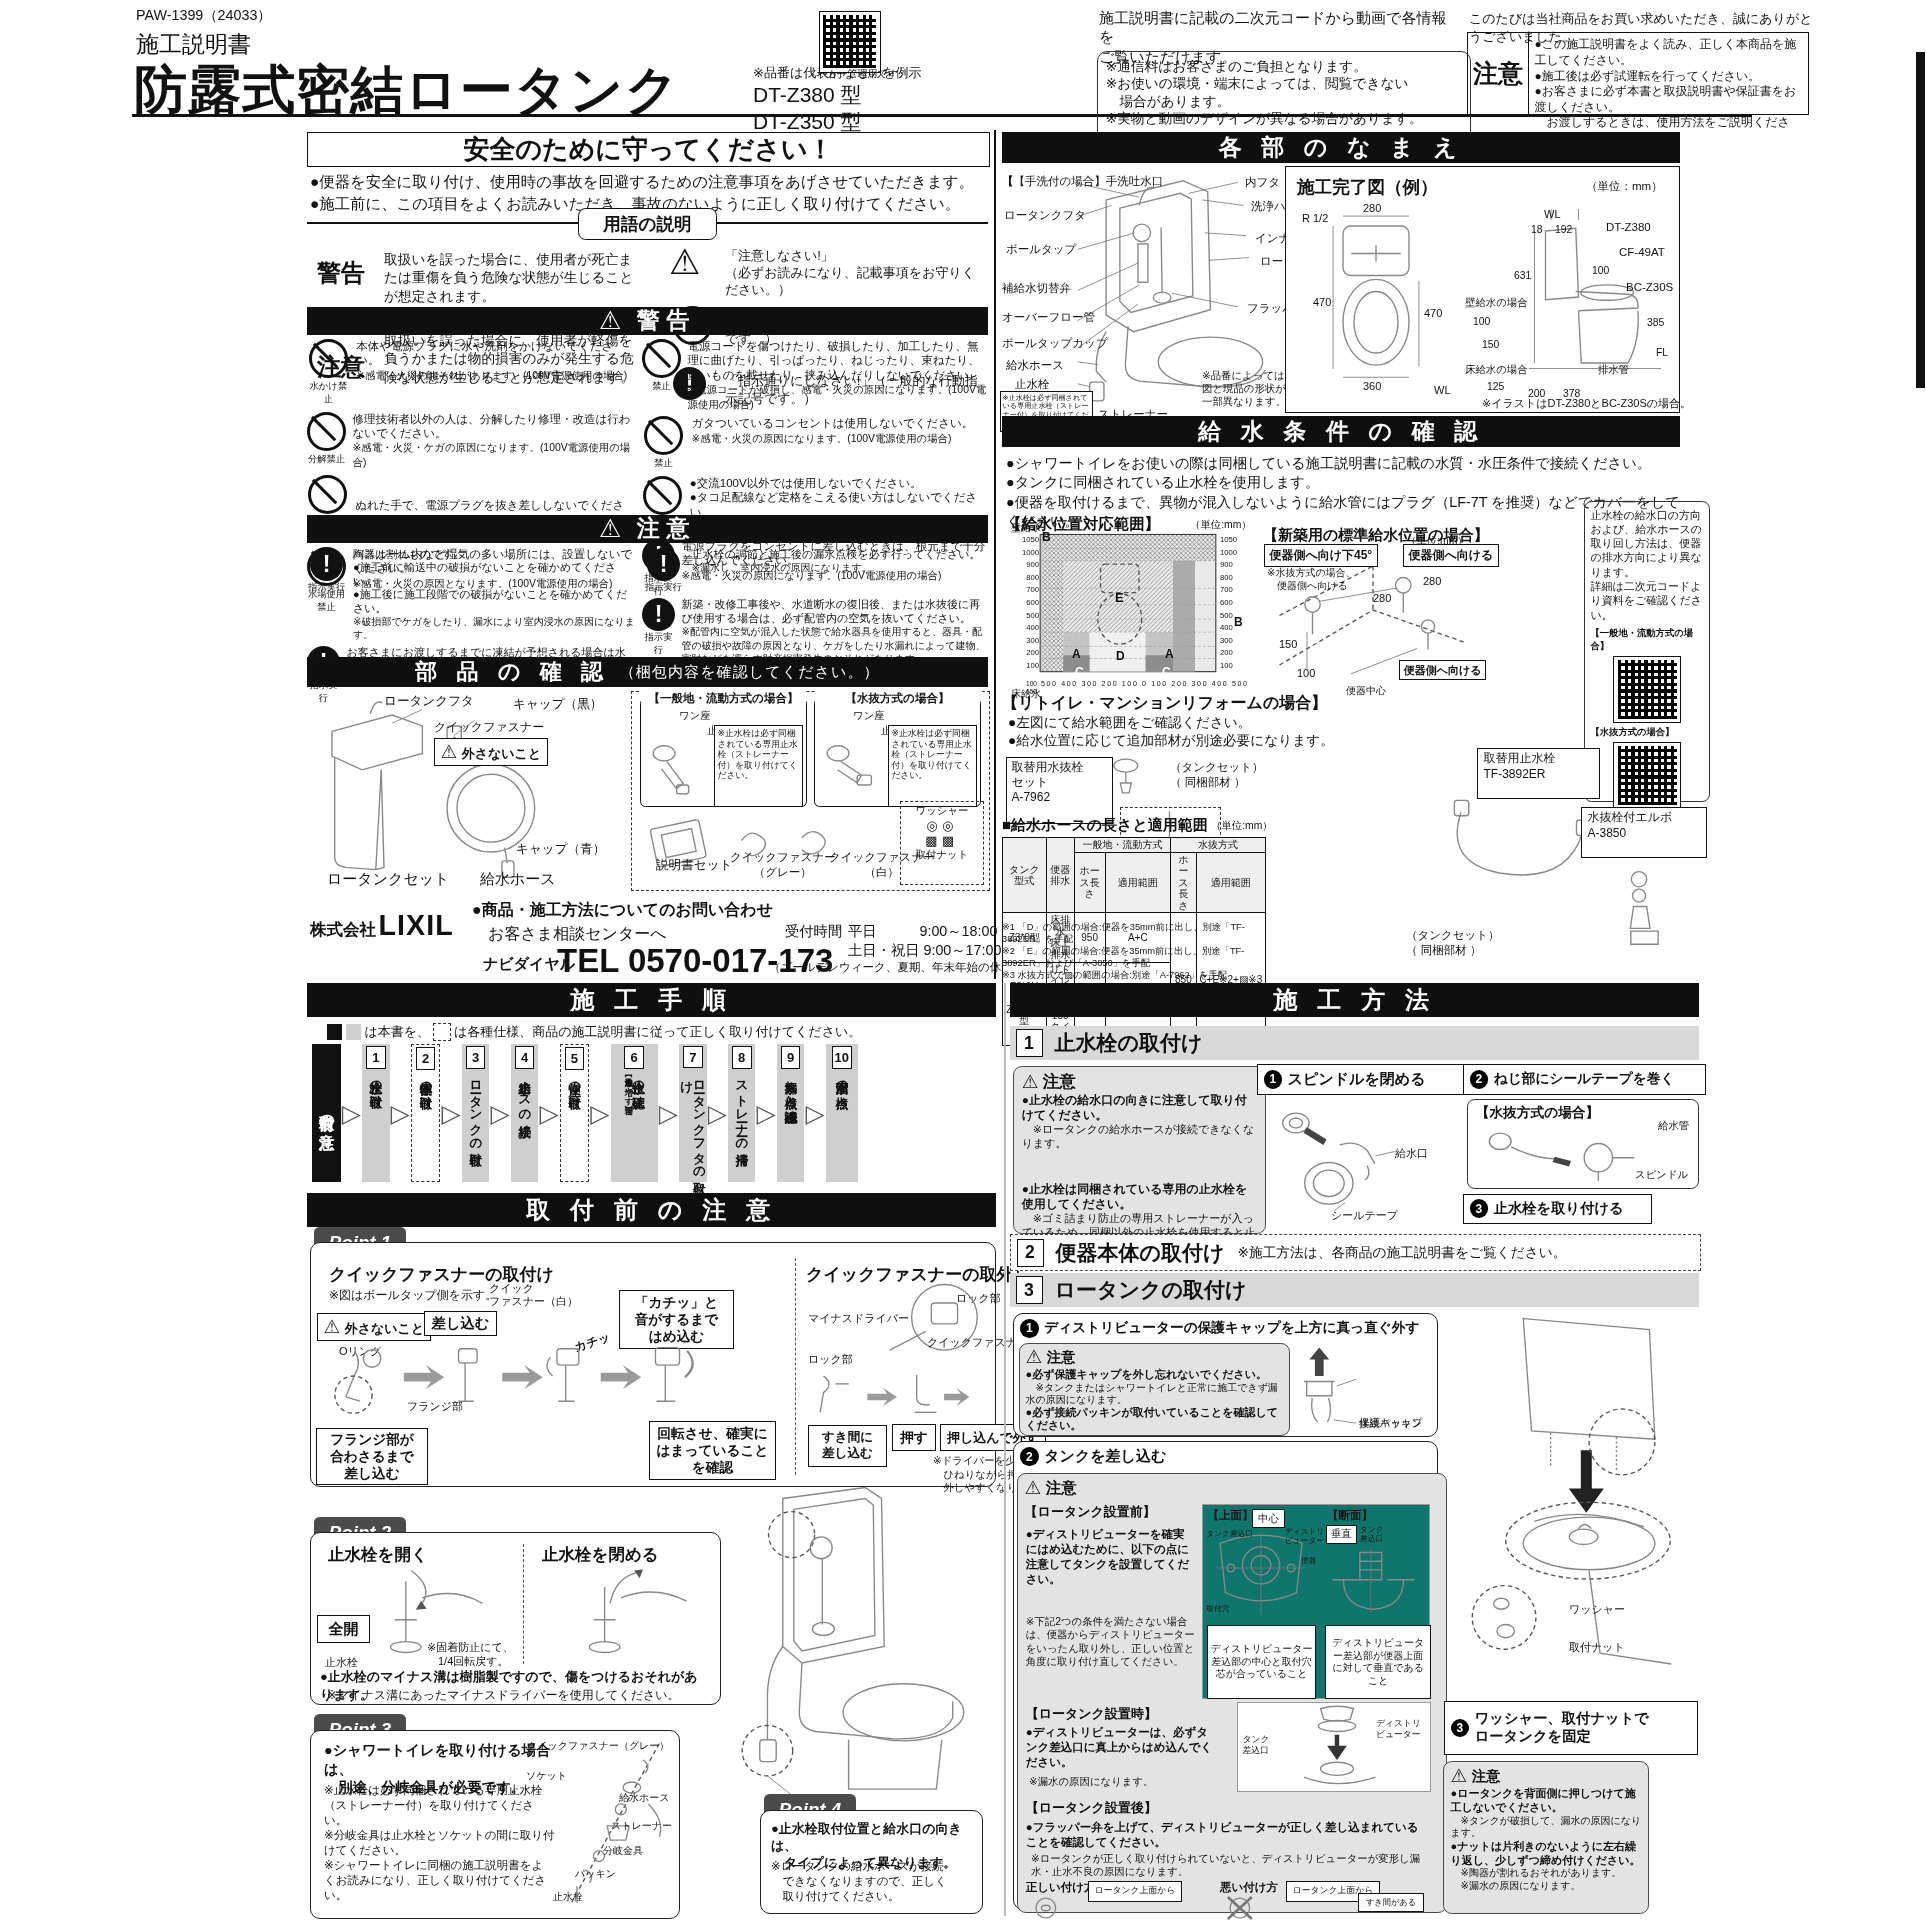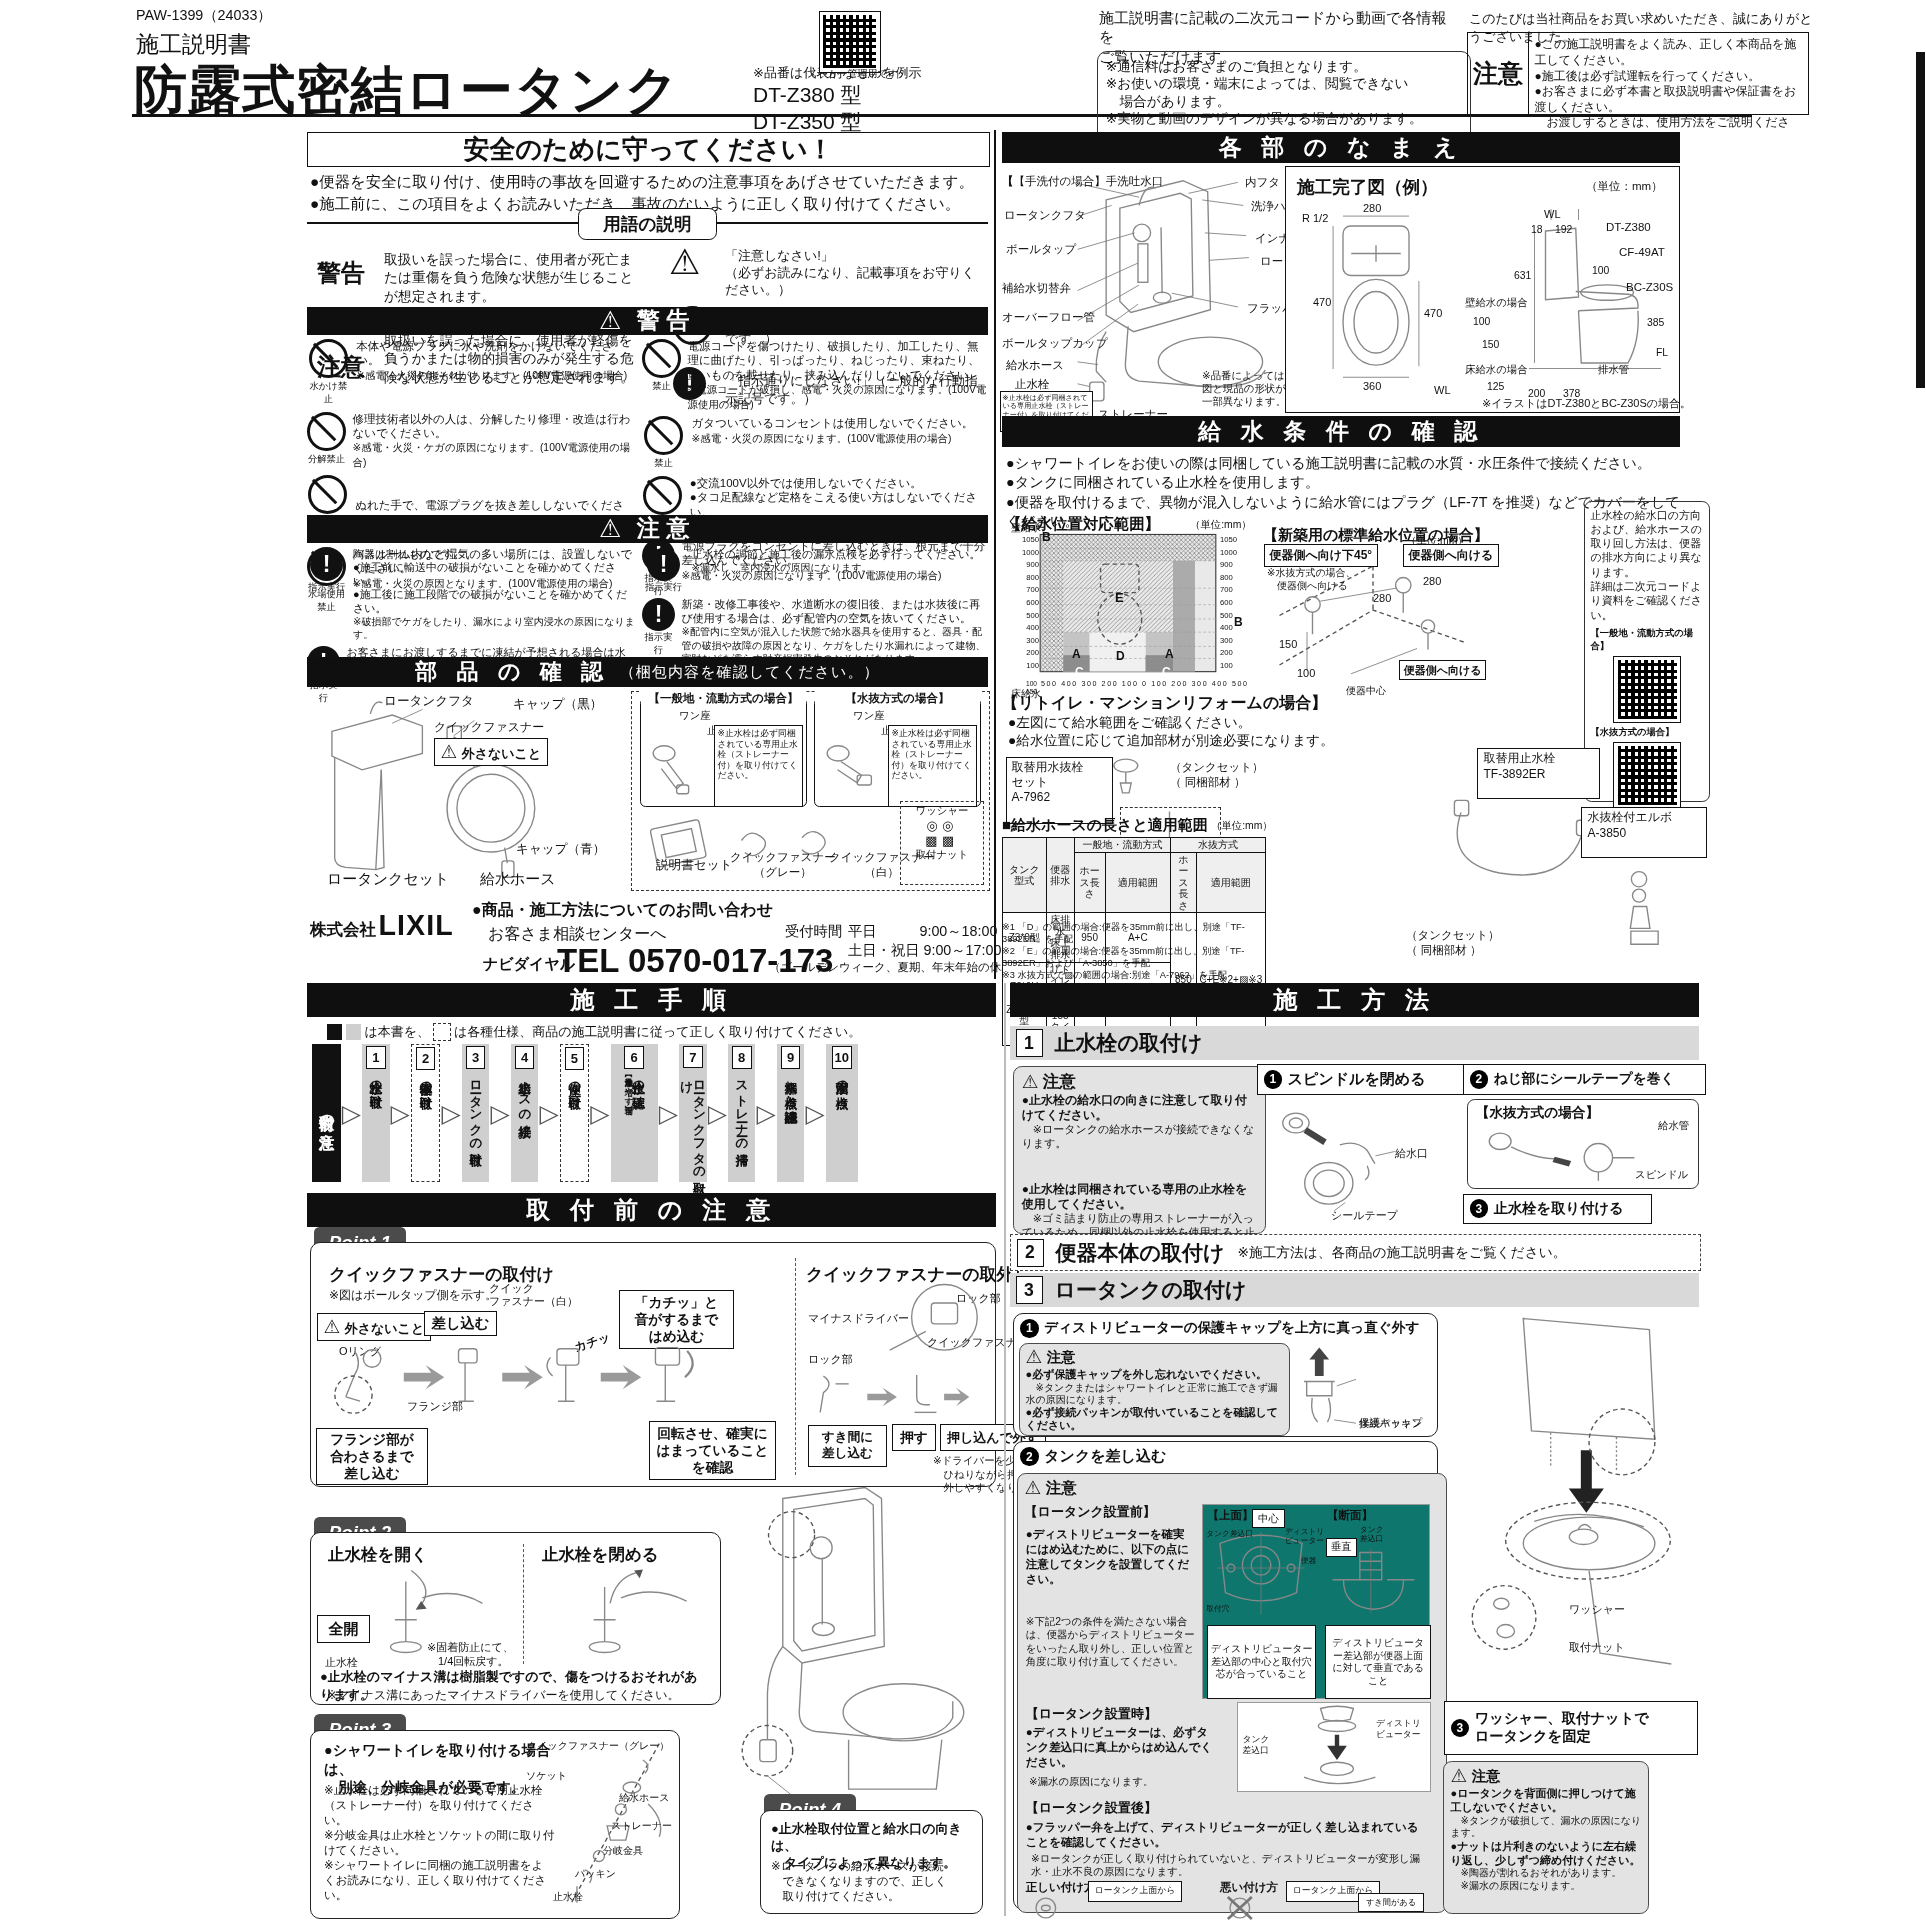--- a/index.html
+++ b/index.html
@@ -891,21 +891,21 @@
           <line class="lead" x1="15" y1="75" x2="175" y2="75"></line>
       </svg>
       <div class="cbox" style="position:absolute;left:49px;top:4.4px;width:31px;height:16.5px;font-size:10.4px;" data-bind="method.sec3.center">中心</div>
       <div style="position:absolute;left:3.3px;top:24px;font-size:7.7px;" data-bind="method.sec3.tank_port">タンク差込口</div>
       <div style="position:absolute;left:3.3px;top:99px;font-size:7.7px;" data-bind="method.sec3.hole">取付穴</div>
       <div style="position:absolute;left:82px;top:22px;font-size:7.7px;line-height:1.2;" data-bind="method.sec3.distributor">ディストリ
 ビューター</div>
       <div style="position:absolute;left:98px;top:51px;font-size:7.7px;" data-bind="method.sec3.bowl">便器</div>
       <div class="cbox" style="position:absolute;left:4.4px;top:120px;width:102px;height:68px;font-size:10px;line-height:1.25;padding:2.2px;" data-bind="method.sec3.top_caption">ディストリビューター差込部の中心と取付穴芯が合っていること</div>
       <div class="b" style="position:absolute;left:124px;top:3.3px;font-size:11.5px;" data-bind="method.sec3.sec_label">【断面】</div>
-      <div class="cbox" style="position:absolute;left:123px;top:20px;width:28.6px;height:16.5px;font-size:10.4px;margin-top:13px;" data-bind="method.sec3.vertical">垂直</div>
+      <div class="cbox" style="position:absolute;left:123px;top:20px;width:28.6px;height:16.5px;font-size:10.4px;" data-bind="method.sec3.vertical">垂直</div>
       <div style="position:absolute;left:157px;top:20px;font-size:7.7px;line-height:1.2;" data-bind="method.sec3.port">タンク
 差込口</div>
       <svg width="93" height="71" style="left:124px;top:42px;" viewBox="0 0 170 130">
         <path class="art" d="M60 10 h40 v50 h-40 Z M60 26 h40 M60 42 h40"></path>
         <path class="art" d="M10 60 h50 M110 60 h50 M30 60 q0 50 55 54 q55 -4 55 -54"></path>
         <line class="lead" x1="80" y1="4" x2="80" y2="120"></line>
       </svg>
       <div class="cbox" style="position:absolute;left:122px;top:120px;width:100px;height:68px;font-size:10px;line-height:1.25;padding:2.2px;" data-bind="method.sec3.sec_caption">ディストリビューター差込部が便器上面に対して垂直であること</div>
     </div>
     <div class="b" style="position:absolute;left:7.7px;top:231px;font-size:13px;" data-bind="method.sec3.during_title">【ロータンク設置時】</div>

